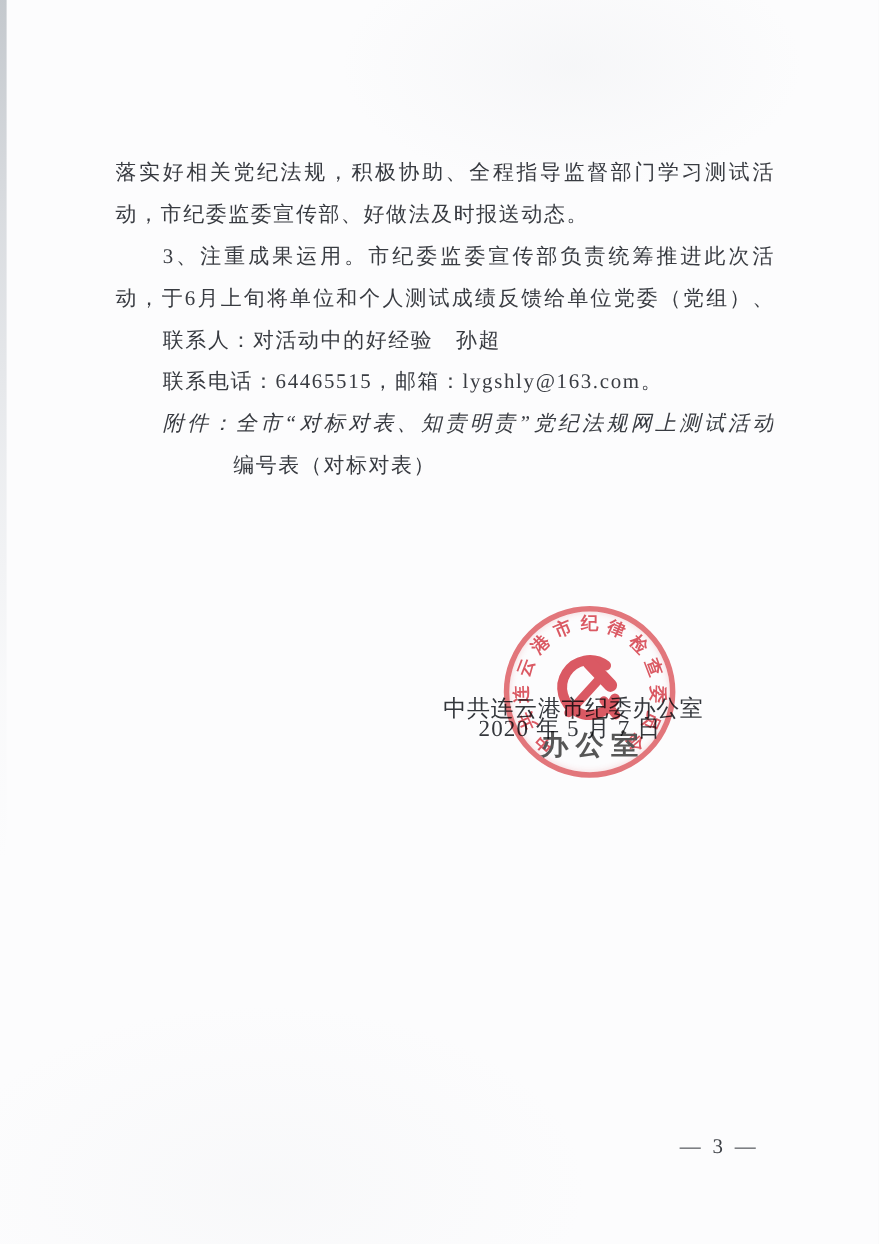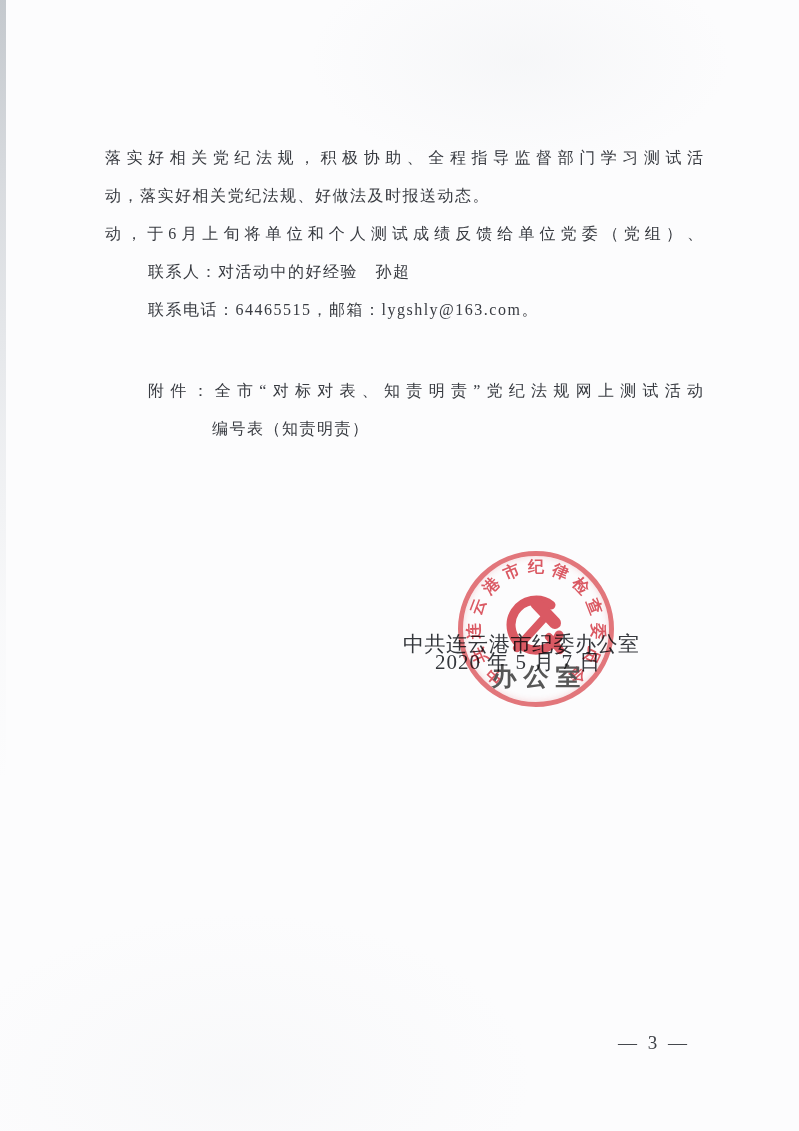--- a/index.html
+++ b/index.html
@@ -25,35 +25,35 @@
   
   .paper-tone{
     position:absolute;inset:0;
     background:
       radial-gradient(ellipse 300px 160px at 520px 60px, rgba(210,214,219,.14), rgba(210,214,219,0) 70%),
       radial-gradient(ellipse 420px 240px at 240px 1080px, rgba(214,218,222,.10), rgba(214,218,222,0) 70%);
   }
 
   .body-text{
     position:absolute;left:105px;top:139px;width:598px;
-    font-size:16px;line-height:38px;
+    font-size:19px;line-height:38px;
     color:#383b41;
   }
   .line{height:38px;white-space:nowrap;letter-spacing:1.5px;}
   .line.fill{
     white-space:normal;
     text-align:justify;
     text-align-last:justify;
     letter-spacing:0;
     overflow:hidden;
   }
   .line.ind2{padding-left:43px;}
   .line.ind2.fill{padding-left:0;text-indent:43px;}
   .line.indwrap{padding-left:107px;}
-  .line.gap-above{margin-top:43px;}
+  .line.gap-above{font-style:italic;}
 
   .signature-org{
     position:absolute;left:403px;top:629px;
     font-size:21px;letter-spacing:0.5px;line-height:30px;
     color:#34373c;z-index:1;white-space:nowrap;
   }
   .signature-date{
     position:absolute;left:435px;top:648px;
     font-size:21px;letter-spacing:1px;line-height:28px;
     color:#34373c;z-index:1;white-space:nowrap;
@@ -97,26 +97,27 @@
 </style>
 </head>
 <body>
 
 <div class="page">
   <div class="paper-tone"></div>
   <div class="scan-edge"></div>
 
   <div class="body-text">
     <div class="line fill">落实好相关党纪法规，积极协助、全程指导监督部门学习测试活</div>
-    <div class="line">动，落实好相关党纪法规、好做法及时报送动态。</div>
+    <div class="line">动，市纪委监委宣传部、好做法及时报送动态。</div>
+    <div class="line ind2 fill">3、注重成果运用。市纪委监委宣传部负责统筹推进此次活</div>
     <div class="line fill">动，于6月上旬将单位和个人测试成绩反馈给单位党委（党组）、</div>
     <div class="line ind2">联系人：对活动中的好经验　孙超</div>
     <div class="line ind2">联系电话：64465515，邮箱：lygshly@163.com。</div>
     <div class="line ind2 fill gap-above">附件：全市“对标对表、知责明责”党纪法规网上测试活动</div>
-    <div class="line indwrap">编号表（知责明责）</div>
+    <div class="line indwrap">编号表（对标对表）</div>
   </div>
 
   <div class="signature-org">中共连云港市纪委办公室</div>
   <div class="signature-date">2020 年 5 月 7 日</div>
 
   <div class="seal">
     <div class="seal-ring"></div>
     <div class="seal-arc">
         <span style="transform: rotate(-138deg) translateY(-62px);">中</span>
         <span style="transform: rotate(-115deg) translateY(-62px);">共</span>

